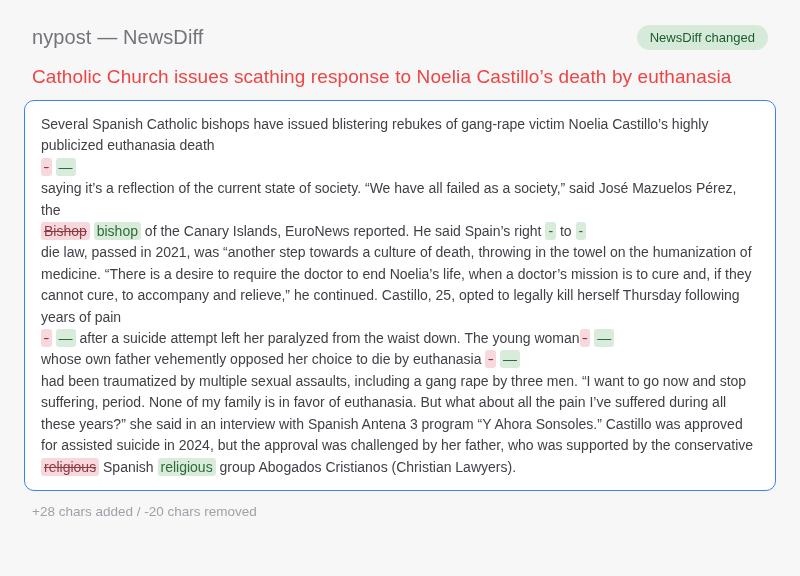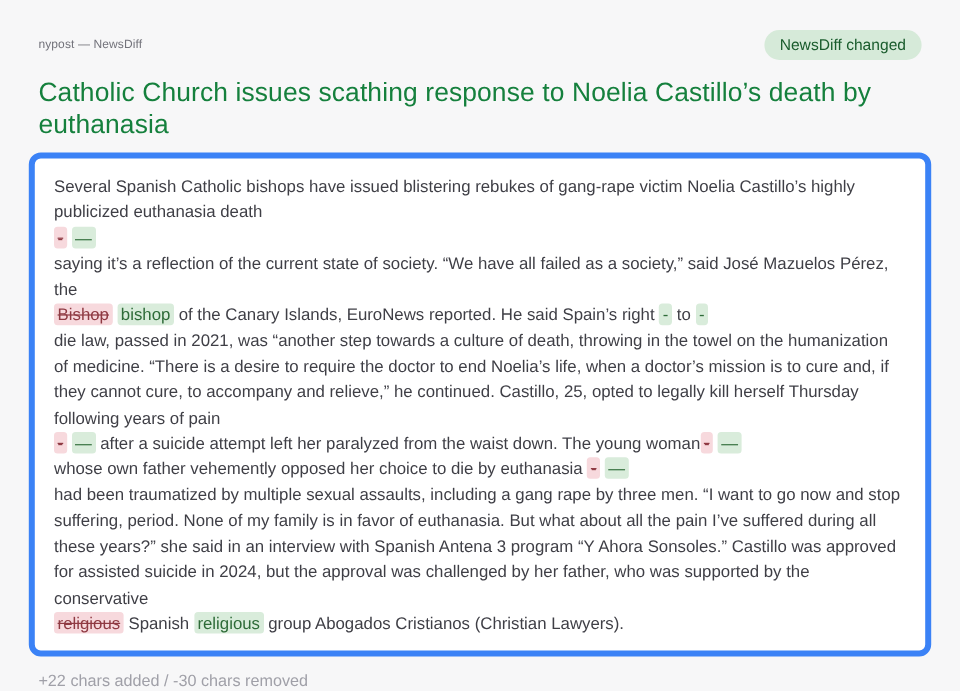--- a/index.html
+++ b/index.html
@@ -11,43 +11,43 @@
     color: #3f3f46;
   }
   .header-row {
     display: flex;
     justify-content: space-between;
     align-items: center;
     padding: 25px 32px 0 32px;
   }
   .source-label {
     color: #73737b;
-    font-size: 10px;
+    font-size: 20px;
     letter-spacing: 0.1px;
   }
   .badge {
     background: var(--badge-bg, #d6ead9);
     color: var(--badge-text, #1a5c2d);
     font-size: 13px;
     padding: 6px 13px;
     border-radius: 999px;
     line-height: 1;
   }
   h1.headline {
     margin: 13px 32px 0 32px;
-    font-size: 22px;
+    font-size: 19px;
     font-weight: 500;
-    color: #15803d;
+    color: #ef4444;
     line-height: 27px;
     letter-spacing: 0.1px;
   }
   .diff-box {
     margin: 10px 24px 0 24px;
     background: #ffffff;
-    border: 5px solid #3b82f6;
+    border: 1px solid #3b82f6;
     border-radius: 10px;
     padding: 13px 16px 12px 16px;
   }
   .diff-text {
     font-size: 14px;
     line-height: 21.4px;
     color: #3f3f46;
   }
   .diff-text .del {
     background: var(--removed-bg, #f7d9dd);
@@ -75,13 +75,13 @@
   <div class="source-label">nypost — NewsDiff</div>
   <div class="badge">NewsDiff changed</div>
 </div>
 
 <h1 class="headline">Catholic Church issues scathing response to Noelia Castillo’s death by euthanasia</h1>
 
 <div class="diff-box">
   <p class="diff-text">Several Spanish Catholic bishops have issued blistering rebukes of gang-rape victim Noelia Castillo’s highly publicized euthanasia death<br><span class="del">-</span> <span class="ins">—</span><br>saying it’s a reflection of the current state of society. “We have all failed as a society,” said José Mazuelos Pérez, the<br><span class="del">Bishop</span> <span class="ins">bishop</span> of the Canary Islands, EuroNews reported. He said Spain’s right <span class="ins">-</span> to <span class="ins">-</span><br>die law, passed in 2021, was “another step towards a culture of death, throwing in the towel on the humanization of medicine. “There is a desire to require the doctor to end Noelia’s life, when a doctor’s mission is to cure and, if they cannot cure, to accompany and relieve,” he continued. Castillo, 25, opted to legally kill herself Thursday following years of pain<br><span class="del">-</span> <span class="ins">—</span> after a suicide attempt left her paralyzed from the waist down. The young woman<span class="del">-</span> <span class="ins">—</span><br>whose own father vehemently opposed her choice to die by euthanasia <span class="del">-</span> <span class="ins">—</span><br>had been traumatized by multiple sexual assaults, including a gang rape by three men. “I want to go now and stop suffering, period. None of my family is in favor of euthanasia. But what about all the pain I’ve suffered during all these years?” she said in an interview with Spanish Antena 3 program “Y Ahora Sonsoles.” Castillo was approved for assisted suicide in 2024, but the approval was challenged by her father, who was supported by the conservative<br><span class="del">religious</span> Spanish <span class="ins">religious</span> group Abogados Cristianos (Christian Lawyers).</p>
 </div>
 
-<div class="change-summary">+22 chars added / -30 chars removed</div>
+<div class="change-summary">+28 chars added / -20 chars removed</div>
 
 </body></html>

